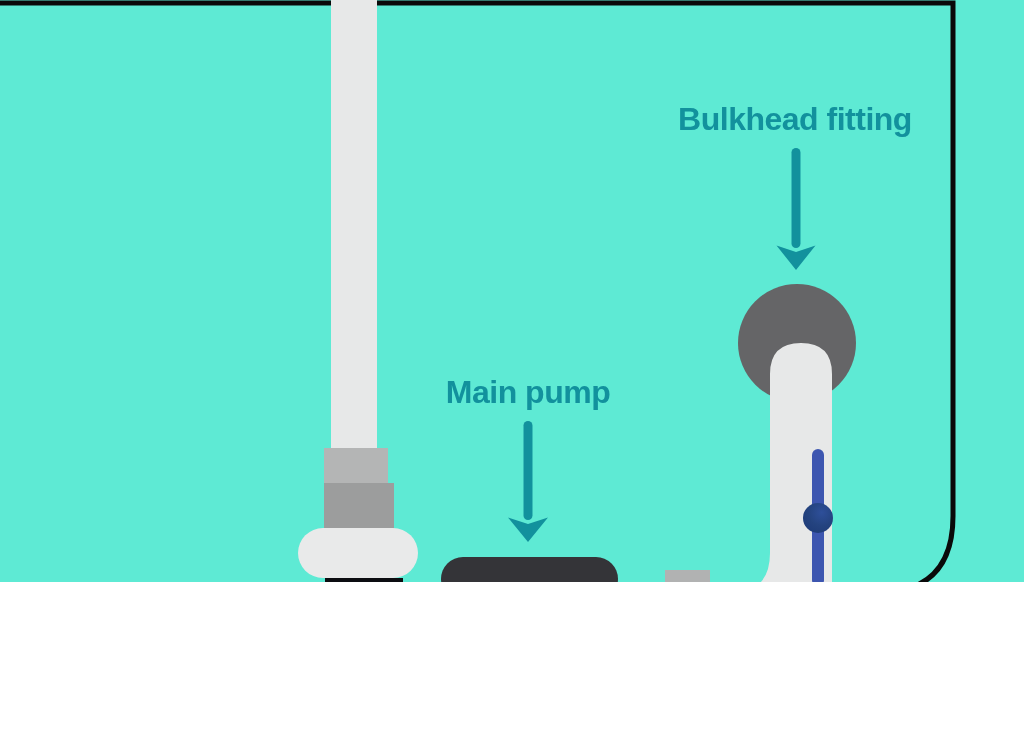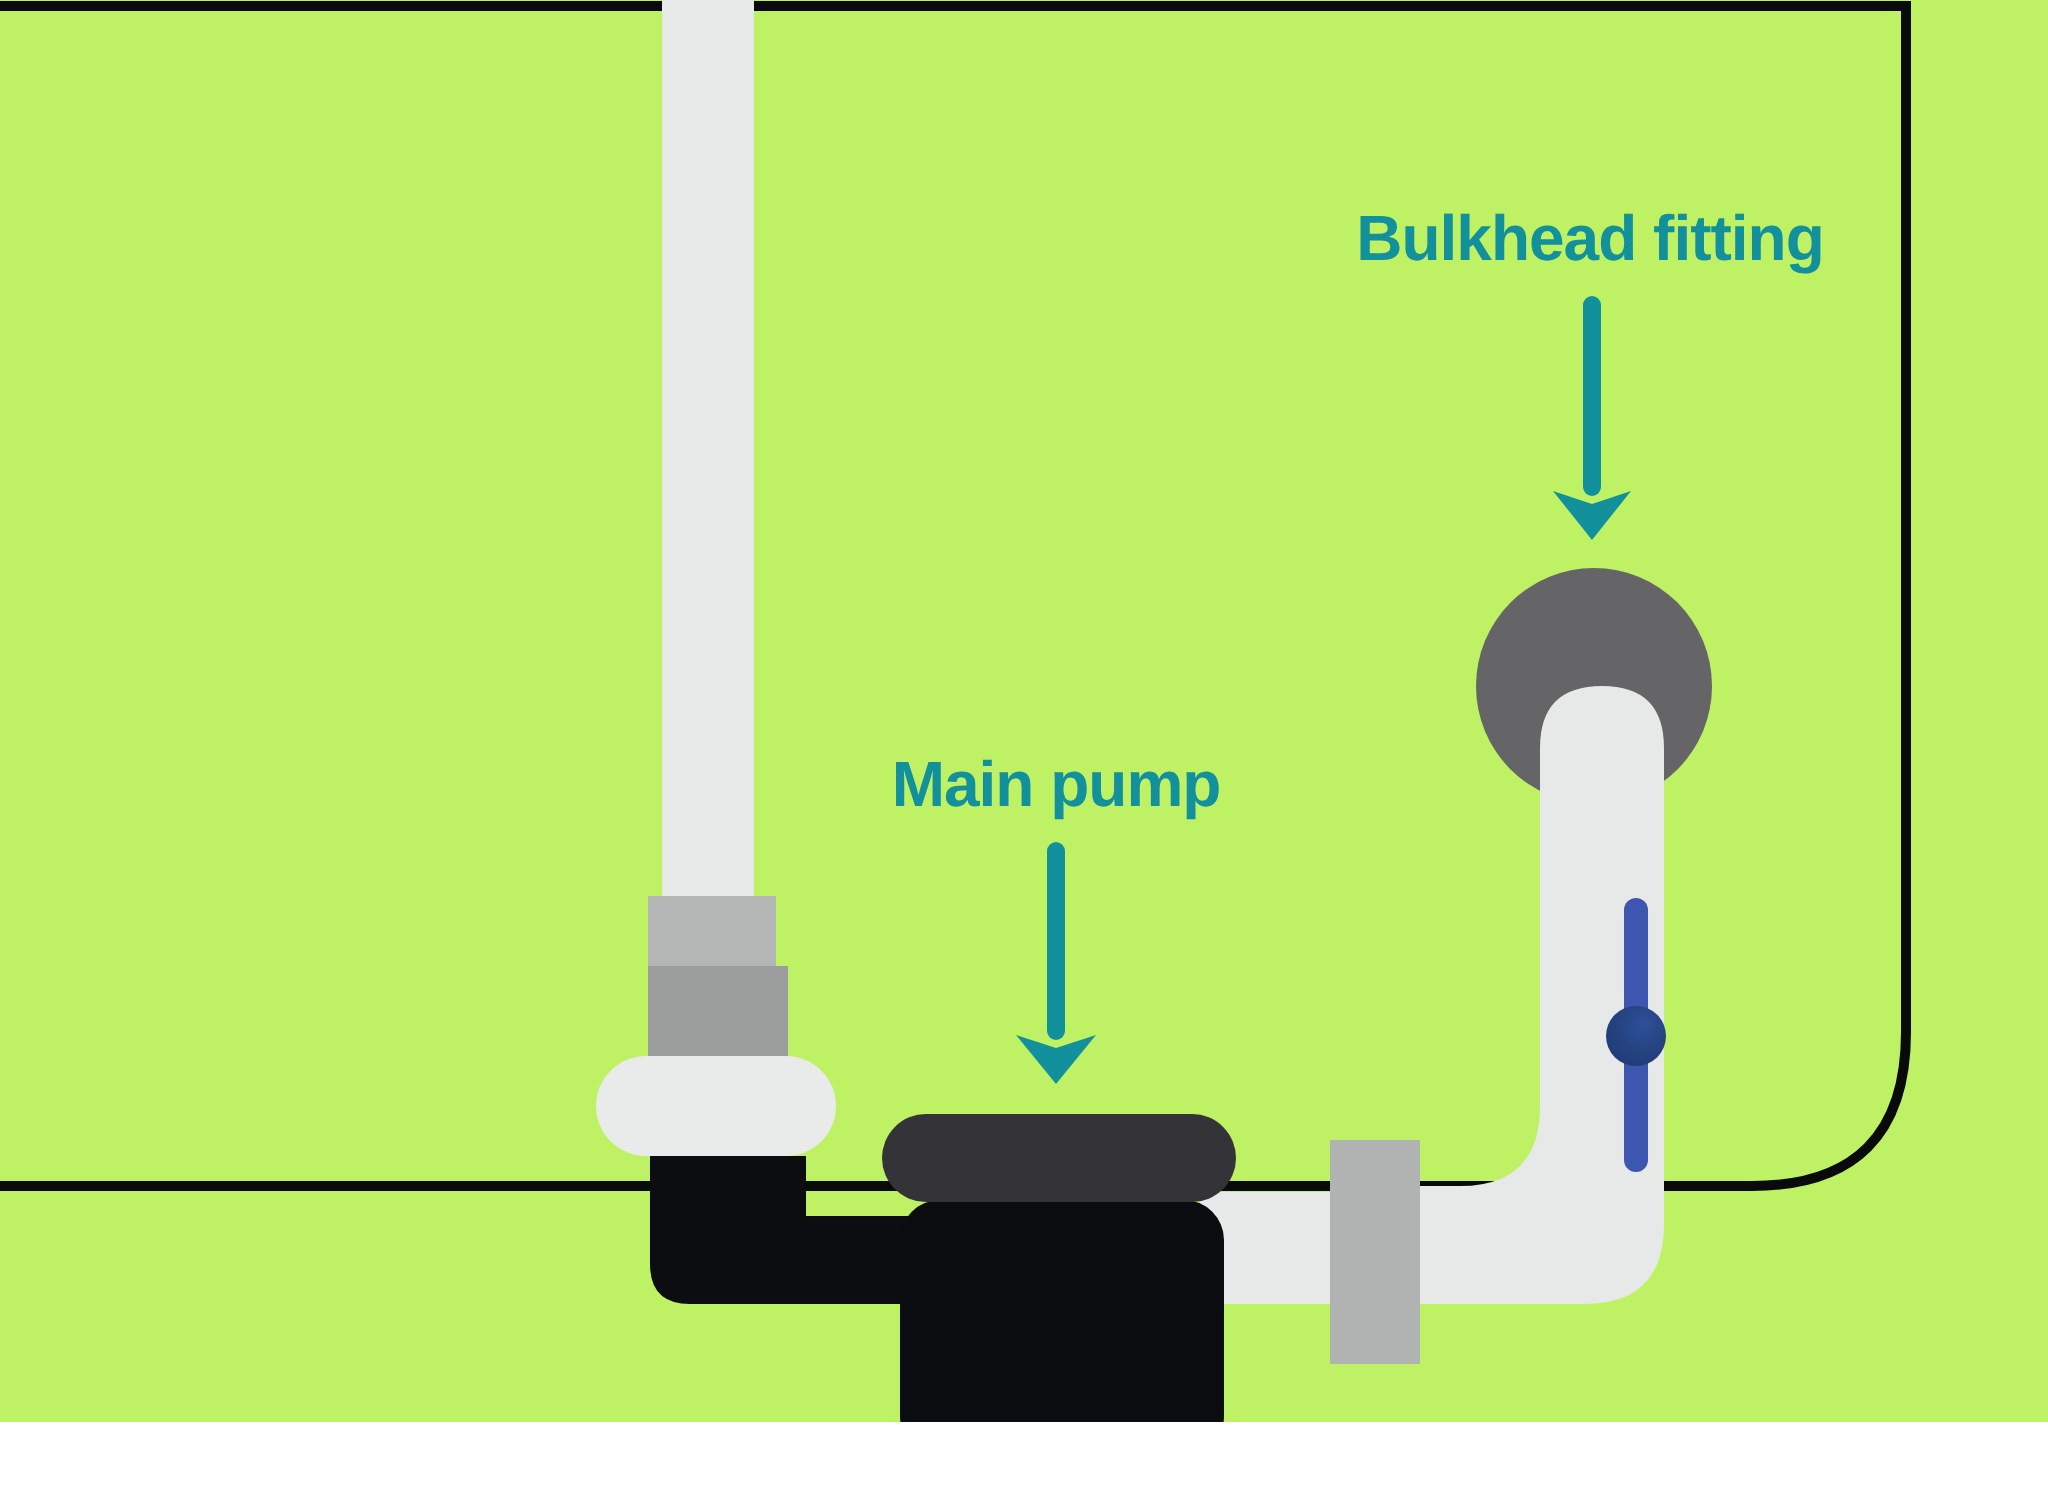--- a/index.html
+++ b/index.html
@@ -4,22 +4,22 @@
 <style>
   html, body {
     margin: 0;
     padding: 0;
     background: #ffffff;
     font-family: "Liberation Sans", sans-serif;
   }
   .stage {
     position: relative;
     width: 1024px;
-    height: 711px;
-    background: #bef264;
+    height: 582px;
+    background: #5eead4;
     overflow: hidden;
   }
   .stage svg {
     position: absolute;
     left: 0;
     top: 0;
     display: block;
   }
   .diagram-label {
     font-family: "Liberation Sans", sans-serif;

